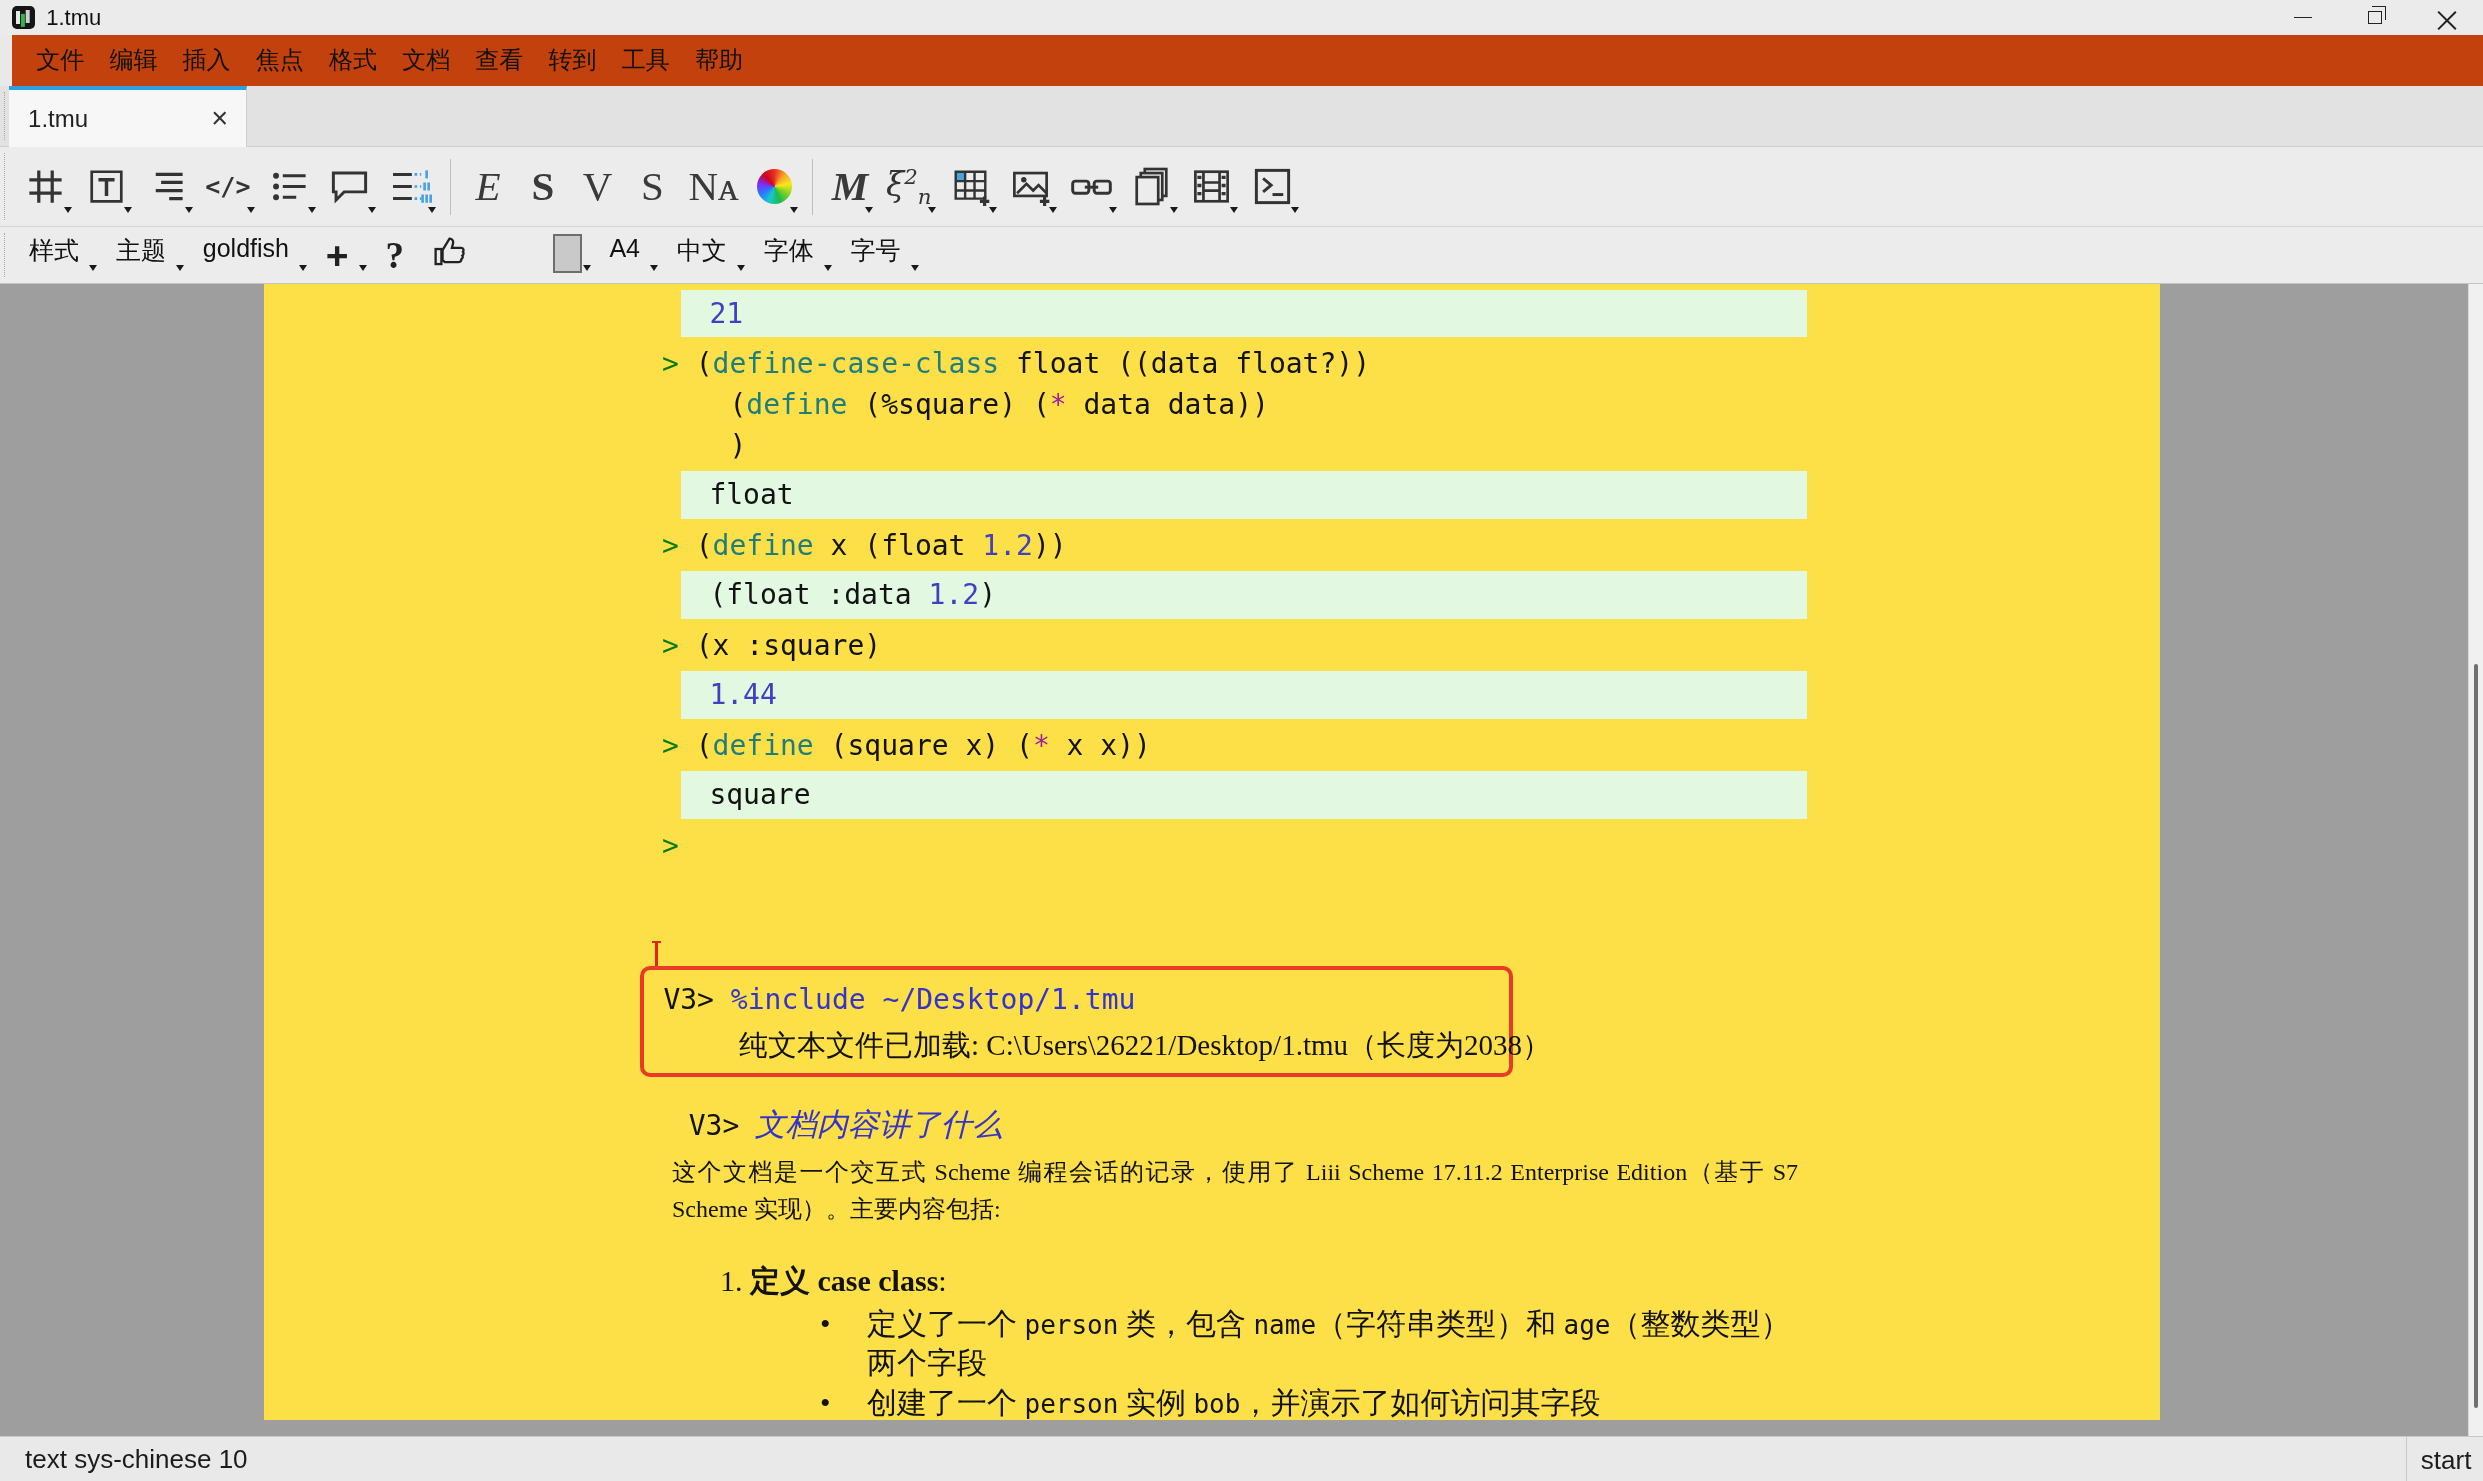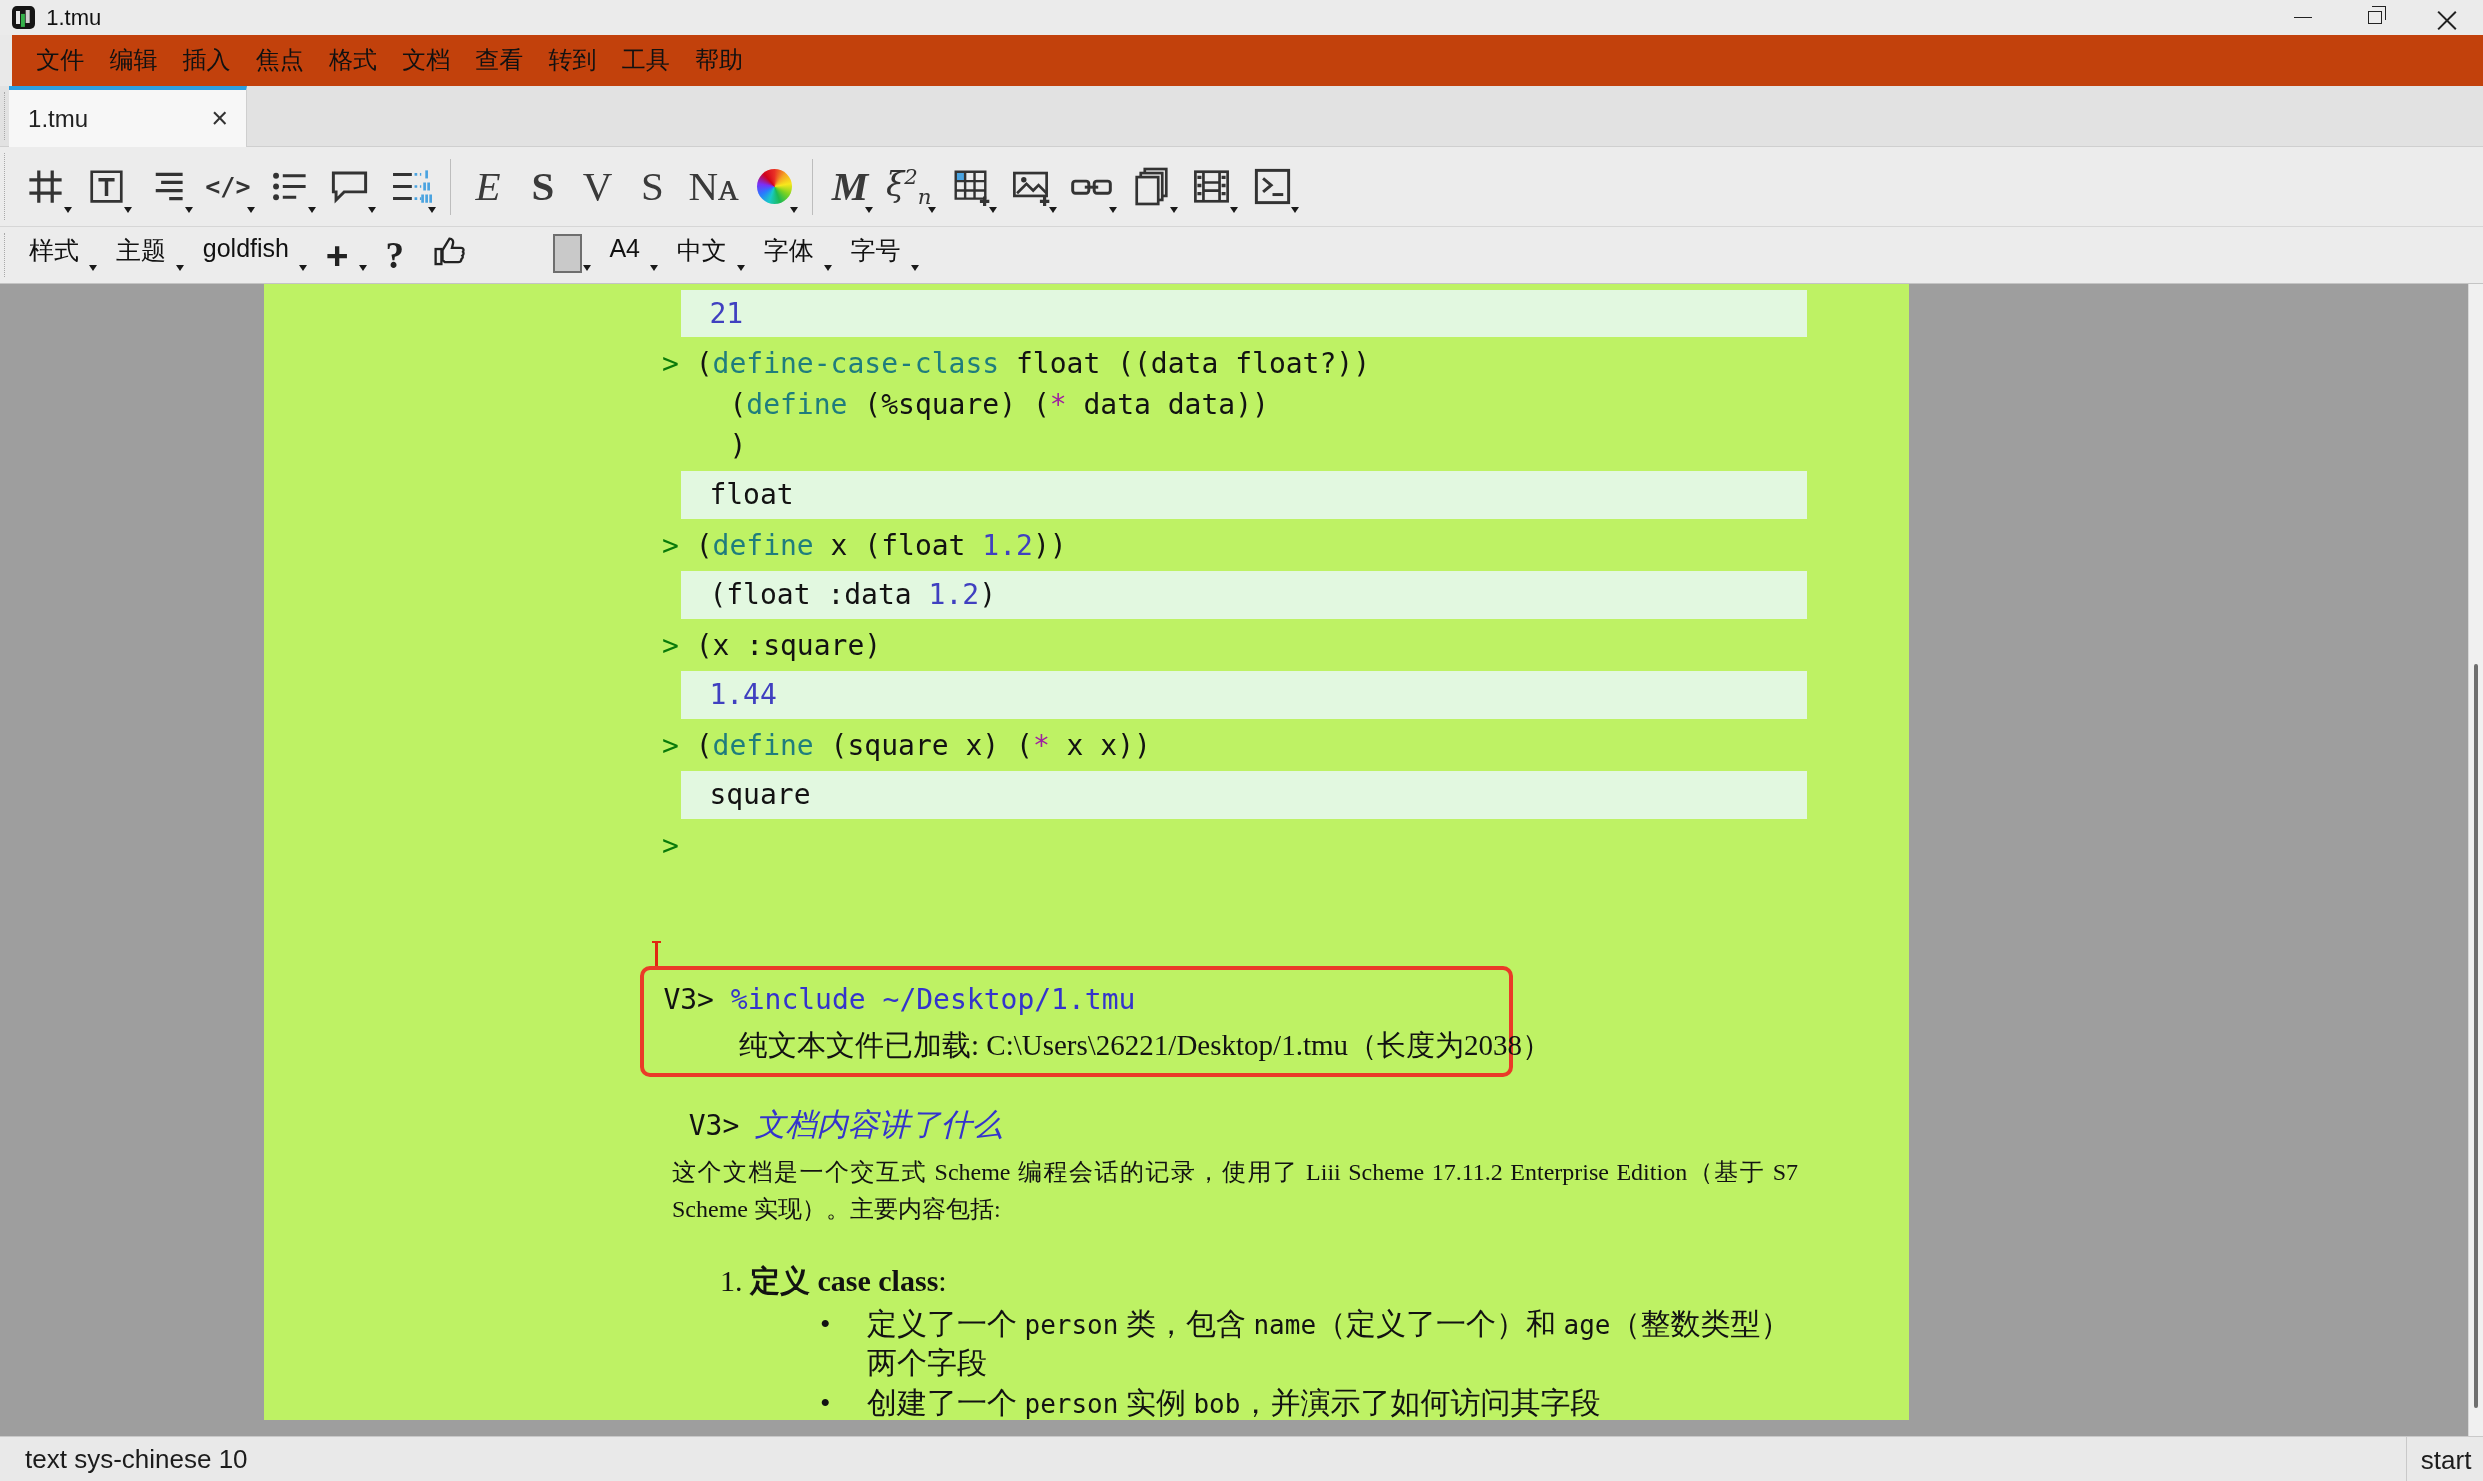--- a/index.html
+++ b/index.html
@@ -45,21 +45,21 @@
   .xi sup { font-size:21.3px; } .xi sub { font-size:21.3px; }
   .colorwheel { width:35px; height:35px; border-radius:50%; background:conic-gradient(#e93025,#f5a623,#f8e71c,#7ed321,#1db954,#18c9c9,#2979ff,#7b2ff7,#d0021b,#e93025); }
   .t2label { font-size:25px; color:#111; padding-right:9.7px; }
   .bigplus { font-size:39px; font-weight:bold; color:#222; padding-right:9.7px; }
   .bigq { font-family:"Liberation Serif", serif; font-size:37px; font-weight:bold; color:#222; }
   .pageicon { width:29px; height:39px; background:#c9c9c9; border:2.9px solid #6e6e6e; }
   svg.tsvg { width:43px; height:43px; }
 
   
   .canvas { position:absolute; left:0; top:284px; width:2483px; height:1152px; background:#9e9e9e; }
-  .page { position:absolute; left:264px; top:0; width:1645px; height:1136px; background:#bef264; overflow:hidden; }
+  .page { position:absolute; left:264px; top:0; width:1896px; height:1136px; background:#fde047; overflow:hidden; }
   .vtrack { position:absolute; right:0; top:0; width:14.6px; height:1152px; background:#f0f0f0; border-left:1px solid #d8d8d8; }
   .vthumb { position:absolute; right:4.9px; top:380px; width:3.9px; height:744px; background:#6f6f6f; border-radius:1.9px; }
 
   
   .session { position:absolute; left:398px; top:0; width:1409px; font-family:"DejaVu Sans Mono", monospace; font-size:28px; color:#121212; }
   .s-in { margin:7.8px 0; line-height:33px; white-space:pre; }
   .s-out { margin:9.7px 0 9.7px 19.4px; width:1126px; background:#e2f8e0; padding:7.8px 0 7.8px 28px; line-height:32px; white-space:pre; }
   .s-out:first-child { margin-top:5.8px; }
   .s-prompt { color:#0a7a0a; }
   .seg-kw { color:#1f7d7d; }
@@ -327,21 +327,21 @@
     <div class="chatline">
       <span class="chat-prompt">V3&gt;</span><span class="chat-q">文档内容讲了什么</span>
     </div>
 
     <div class="para">这个文档是一个交互式 Scheme 编程会话的记录，使用了 Liii Scheme 17.11.2 Enterprise Edition（基于 S7 Scheme 实现）。主要内容包括:</div>
 
     <div class="li-head"><span>1.</span><span>&nbsp;</span><span><span class="seg-bold">定义 case class</span><span>:</span></span></div>
 
     <div class="bullet-row b1">
       <span class="bullet-dot">•</span>
-      <span class="bullet-text"><span>定义了一个 </span><span class="seg-mono">person</span><span> 类，包含 </span><span class="seg-mono">name</span><span>（定义了一个）和 </span><span class="seg-mono">age</span><span>（整数类型）两个字段</span></span>
+      <span class="bullet-text"><span>定义了一个 </span><span class="seg-mono">person</span><span> 类，包含 </span><span class="seg-mono">name</span><span>（字符串类型）和 </span><span class="seg-mono">age</span><span>（整数类型）两个字段</span></span>
     </div>
     <div class="bullet-row b2">
       <span class="bullet-dot">•</span>
       <span class="bullet-text"><span>创建了一个 </span><span class="seg-mono">person</span><span> 实例 </span><span class="seg-mono">bob</span><span>，并演示了如何访问其字段</span></span>
     </div>
 
   </div>
   <div class="vtrack">
     <div class="vthumb"></div>
   </div>

